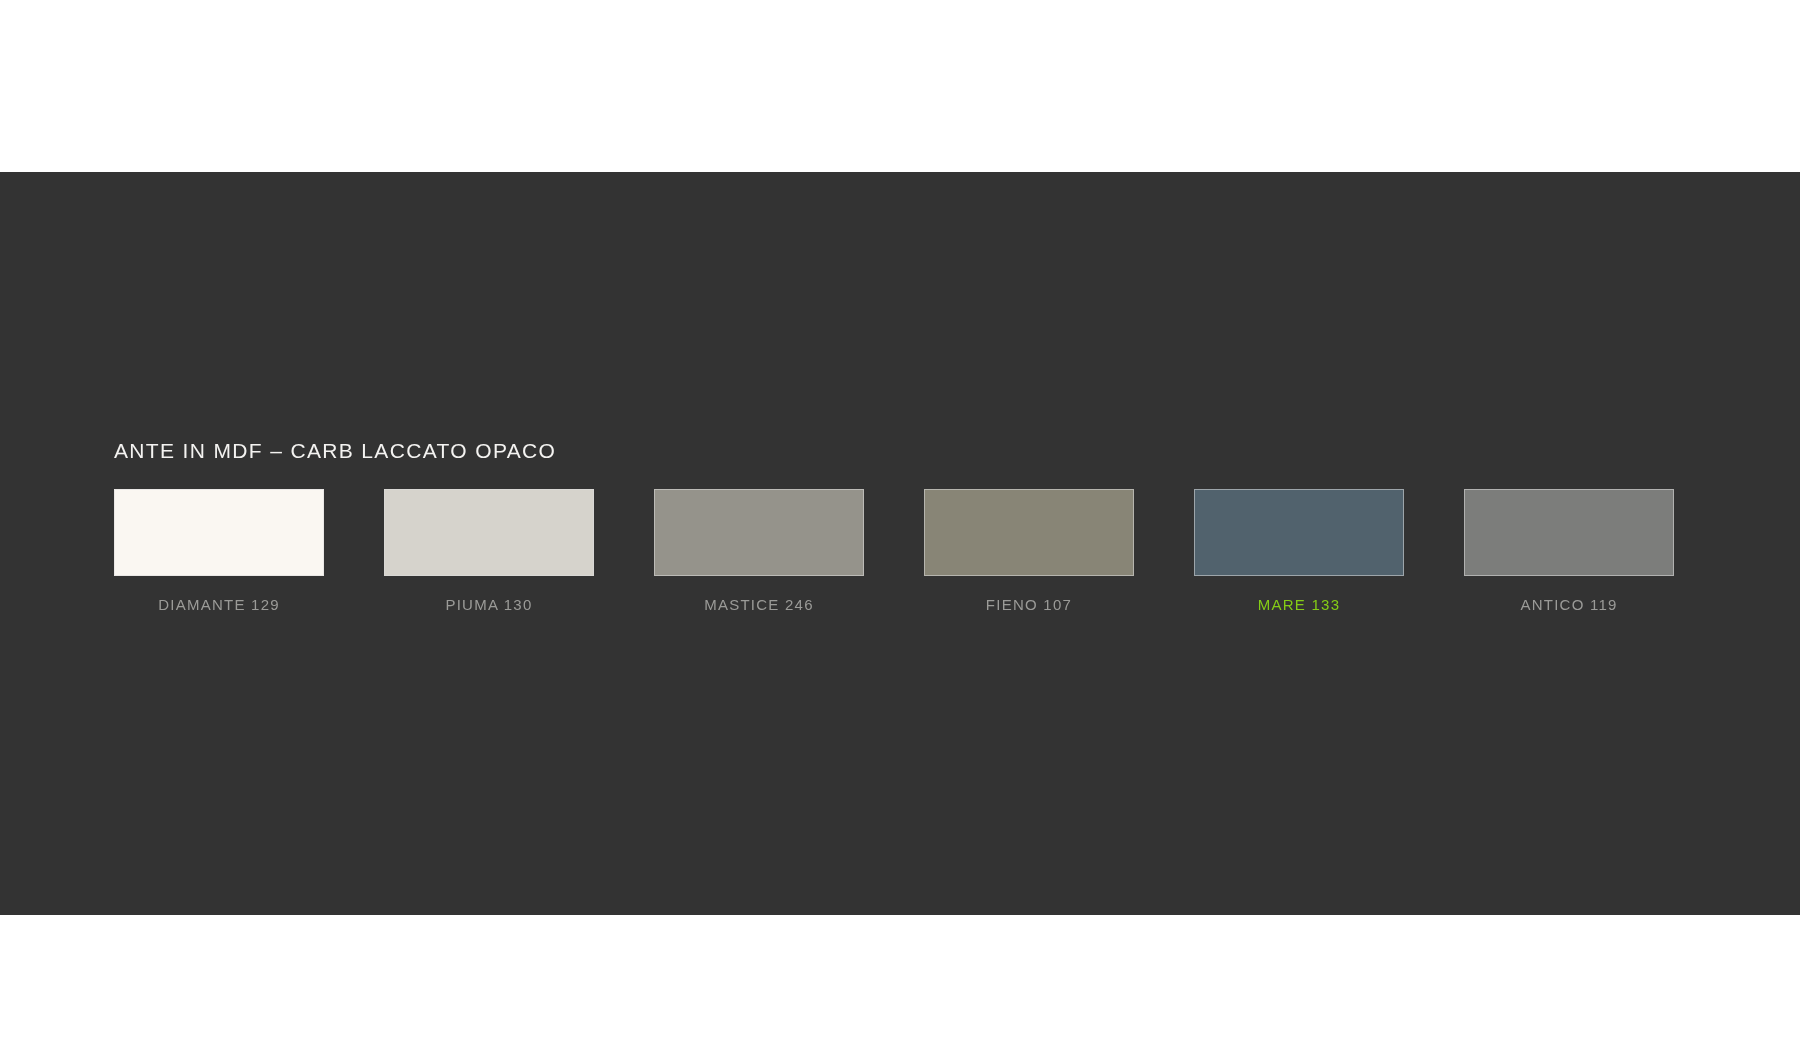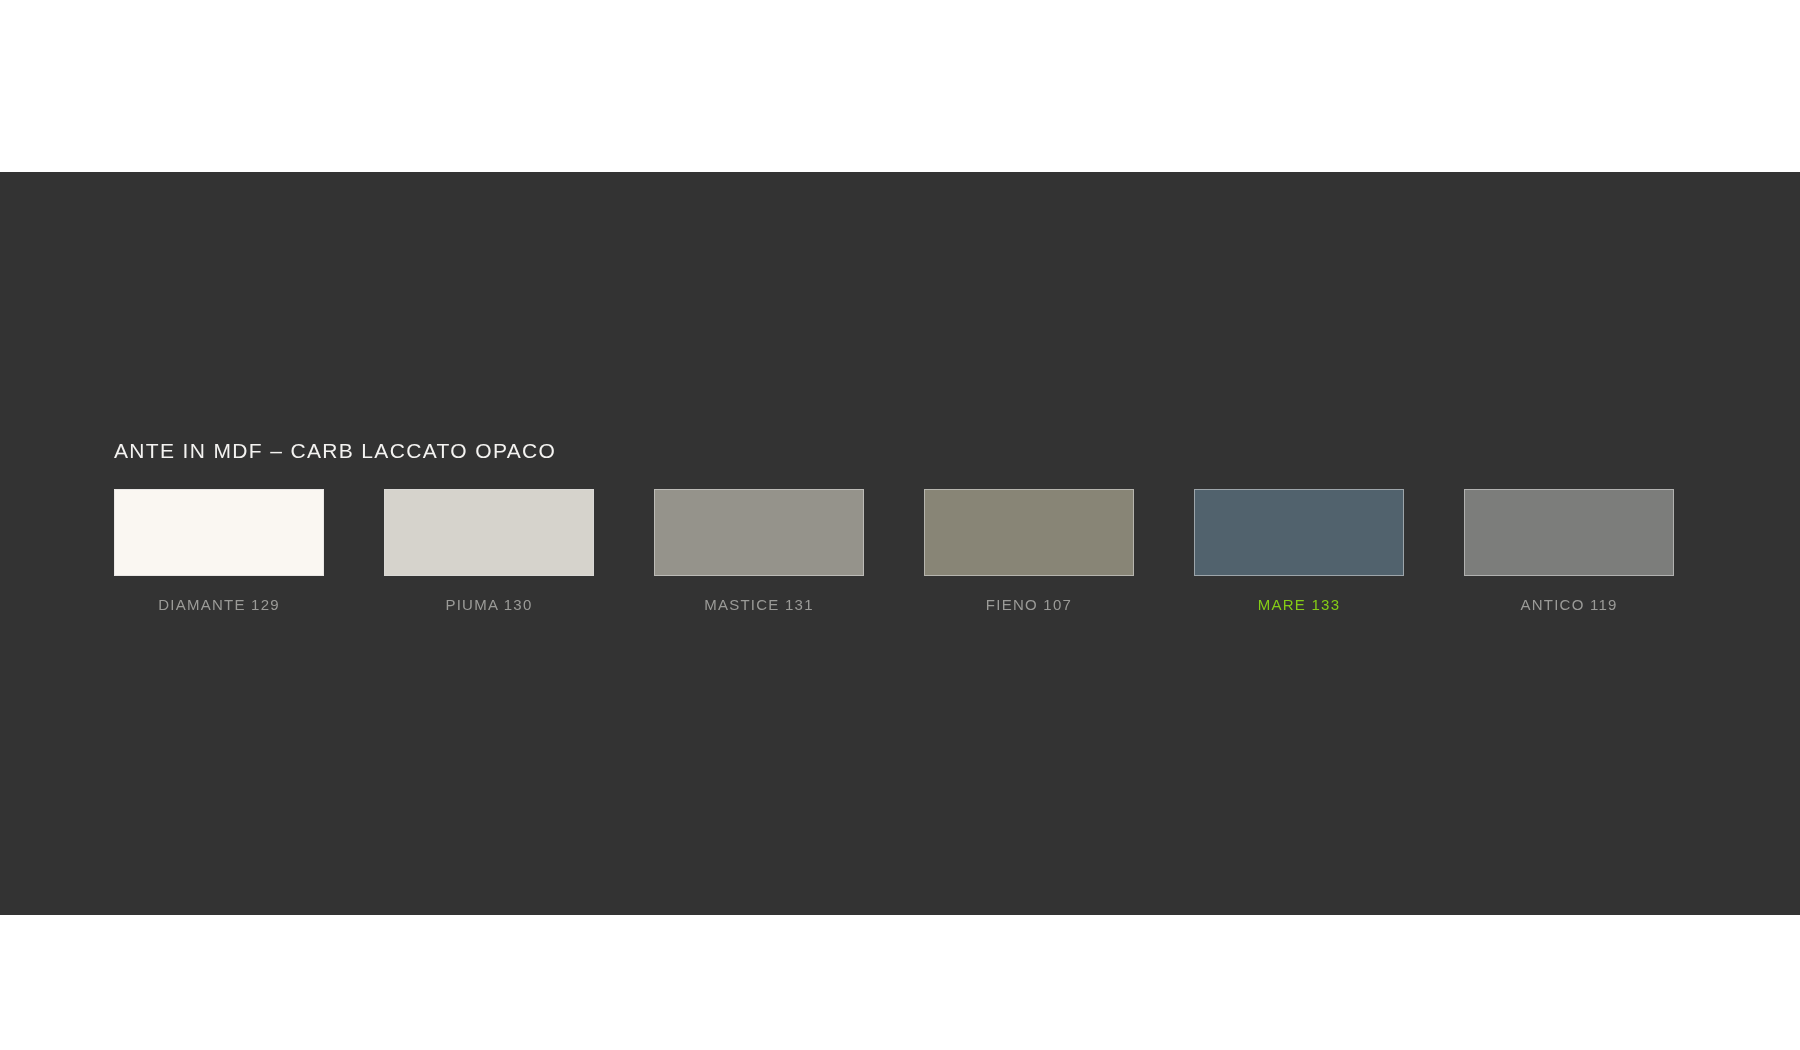--- a/index.html
+++ b/index.html
@@ -93,21 +93,21 @@
         <div class="swatch-label" style="color: rgb(155, 155, 152);">DIAMANTE 129</div>
       </div>
 
       <div class="swatch-item">
         <div class="swatch-chip" style="background-color: rgb(214, 211, 204);"></div>
         <div class="swatch-label" style="color: rgb(155, 155, 152);">PIUMA 130</div>
       </div>
 
       <div class="swatch-item">
         <div class="swatch-chip" style="background-color: rgb(149, 147, 139);"></div>
-        <div class="swatch-label" style="color: rgb(155, 155, 152);">MASTICE 131</div>
+        <div class="swatch-label" style="color: rgb(155, 155, 152);">MASTICE 246</div>
       </div>
 
       <div class="swatch-item">
         <div class="swatch-chip" style="background-color: rgb(136, 133, 118);"></div>
         <div class="swatch-label" style="color: rgb(155, 155, 152);">FIENO 107</div>
       </div>
 
       <div class="swatch-item">
         <div class="swatch-chip" style="background-color: rgb(81, 98, 109);"></div>
         <div class="swatch-label" style="color: #84cc16;">MARE 133</div>

